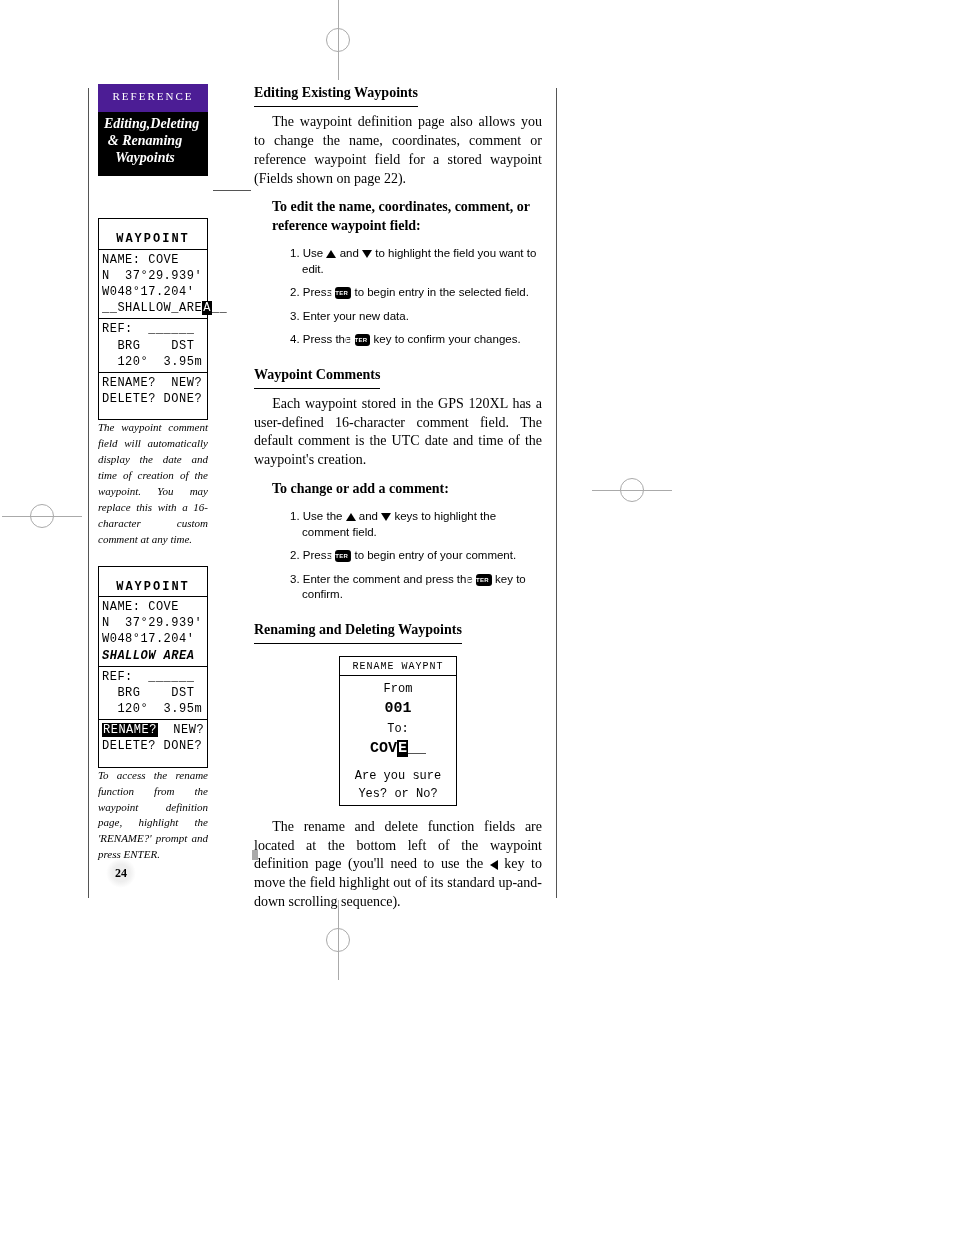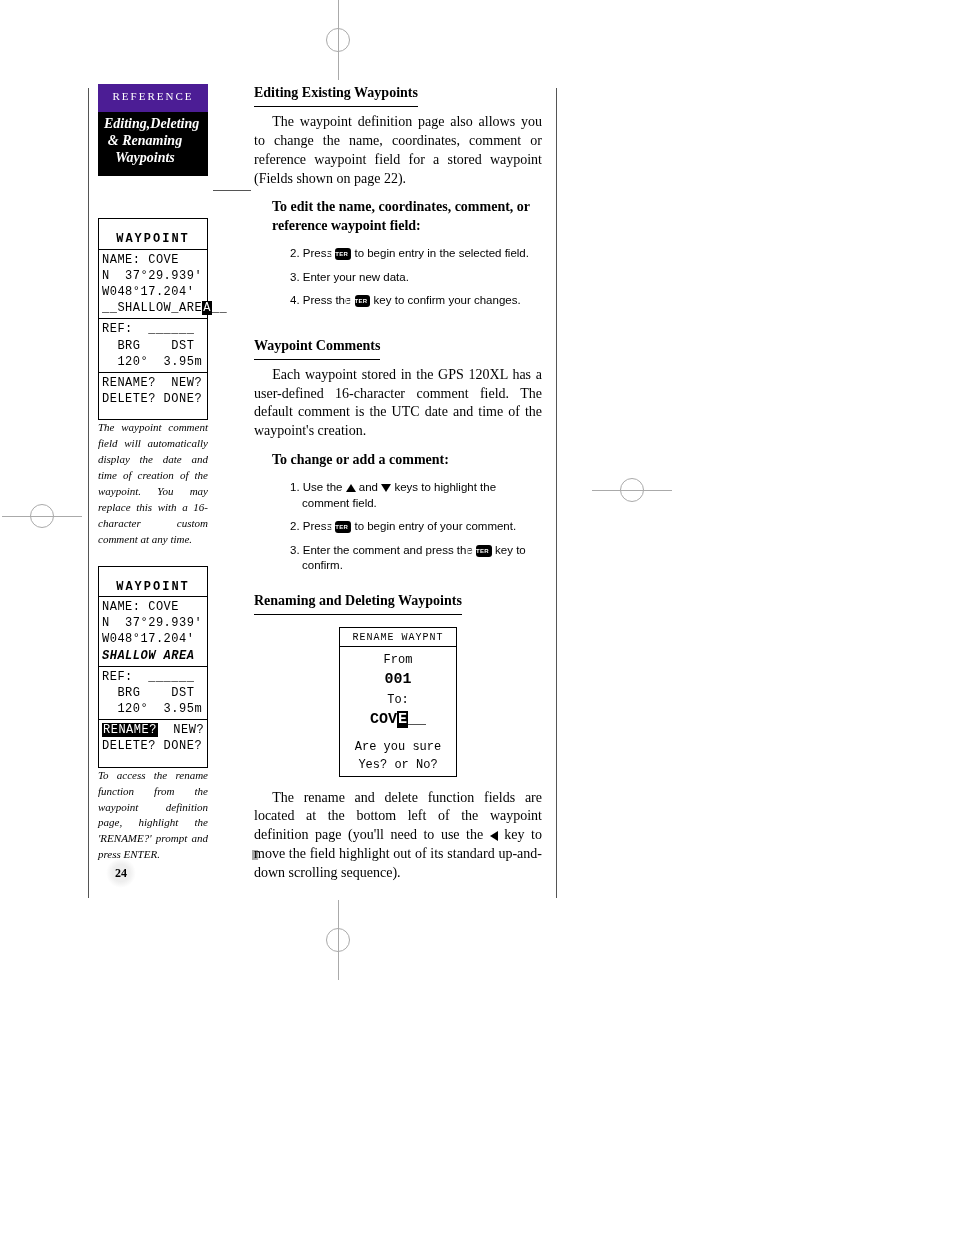--- a/index.html
+++ b/index.html
@@ -253,34 +253,41 @@
   </div>
 
   <div class="main">
     <h3>Editing Existing Waypoints</h3>
     <p class="body">The waypoint definition page also allows you to change the name, coordinates, comment or reference waypoint field for a stored waypoint (Fields shown on page 22).</p>
 
     <div class="indent-block">
       <p class="bold" style="text-align:left;">To edit the name, coordinates, comment, or reference waypoint field:</p>
       <div class="steps">
         <div class="step">
+          <span>1. Use </span>
+          <span class="tri-up"></span>
+          <span> and </span>
+          <span class="tri-down"></span>
+          <span> to highlight the field you want to edit.</span>
+        </div>
+        <div class="step">
           <span>2. Press </span>
           <span class="enter-key">ENTER</span>
           <span> to begin entry in the selected field.</span>
         </div>
         <div class="step">3. Enter your new data.</div>
         <div class="step">
           <span>4. Press the </span>
           <span class="enter-key">ENTER</span>
           <span> key to confirm your changes.</span>
         </div>
       </div>
     </div>
 
-    <h3 style="margin-top:20px;">Waypoint Comments</h3>
+    <h3 style="margin-top:10px;">Waypoint Comments</h3>
     <p class="body">Each waypoint stored in the GPS 120XL has a user-defined 16-character comment field. The default comment is the UTC date and time of the waypoint's creation.</p>
 
     <div class="indent-block">
       <p class="bold" style="text-align:left;">To change or add a comment:</p>
       <div class="steps">
         <div class="step">
           <span>1. Use the </span>
           <span class="tri-up"></span>
           <span> and </span>
           <span class="tri-down"></span>

